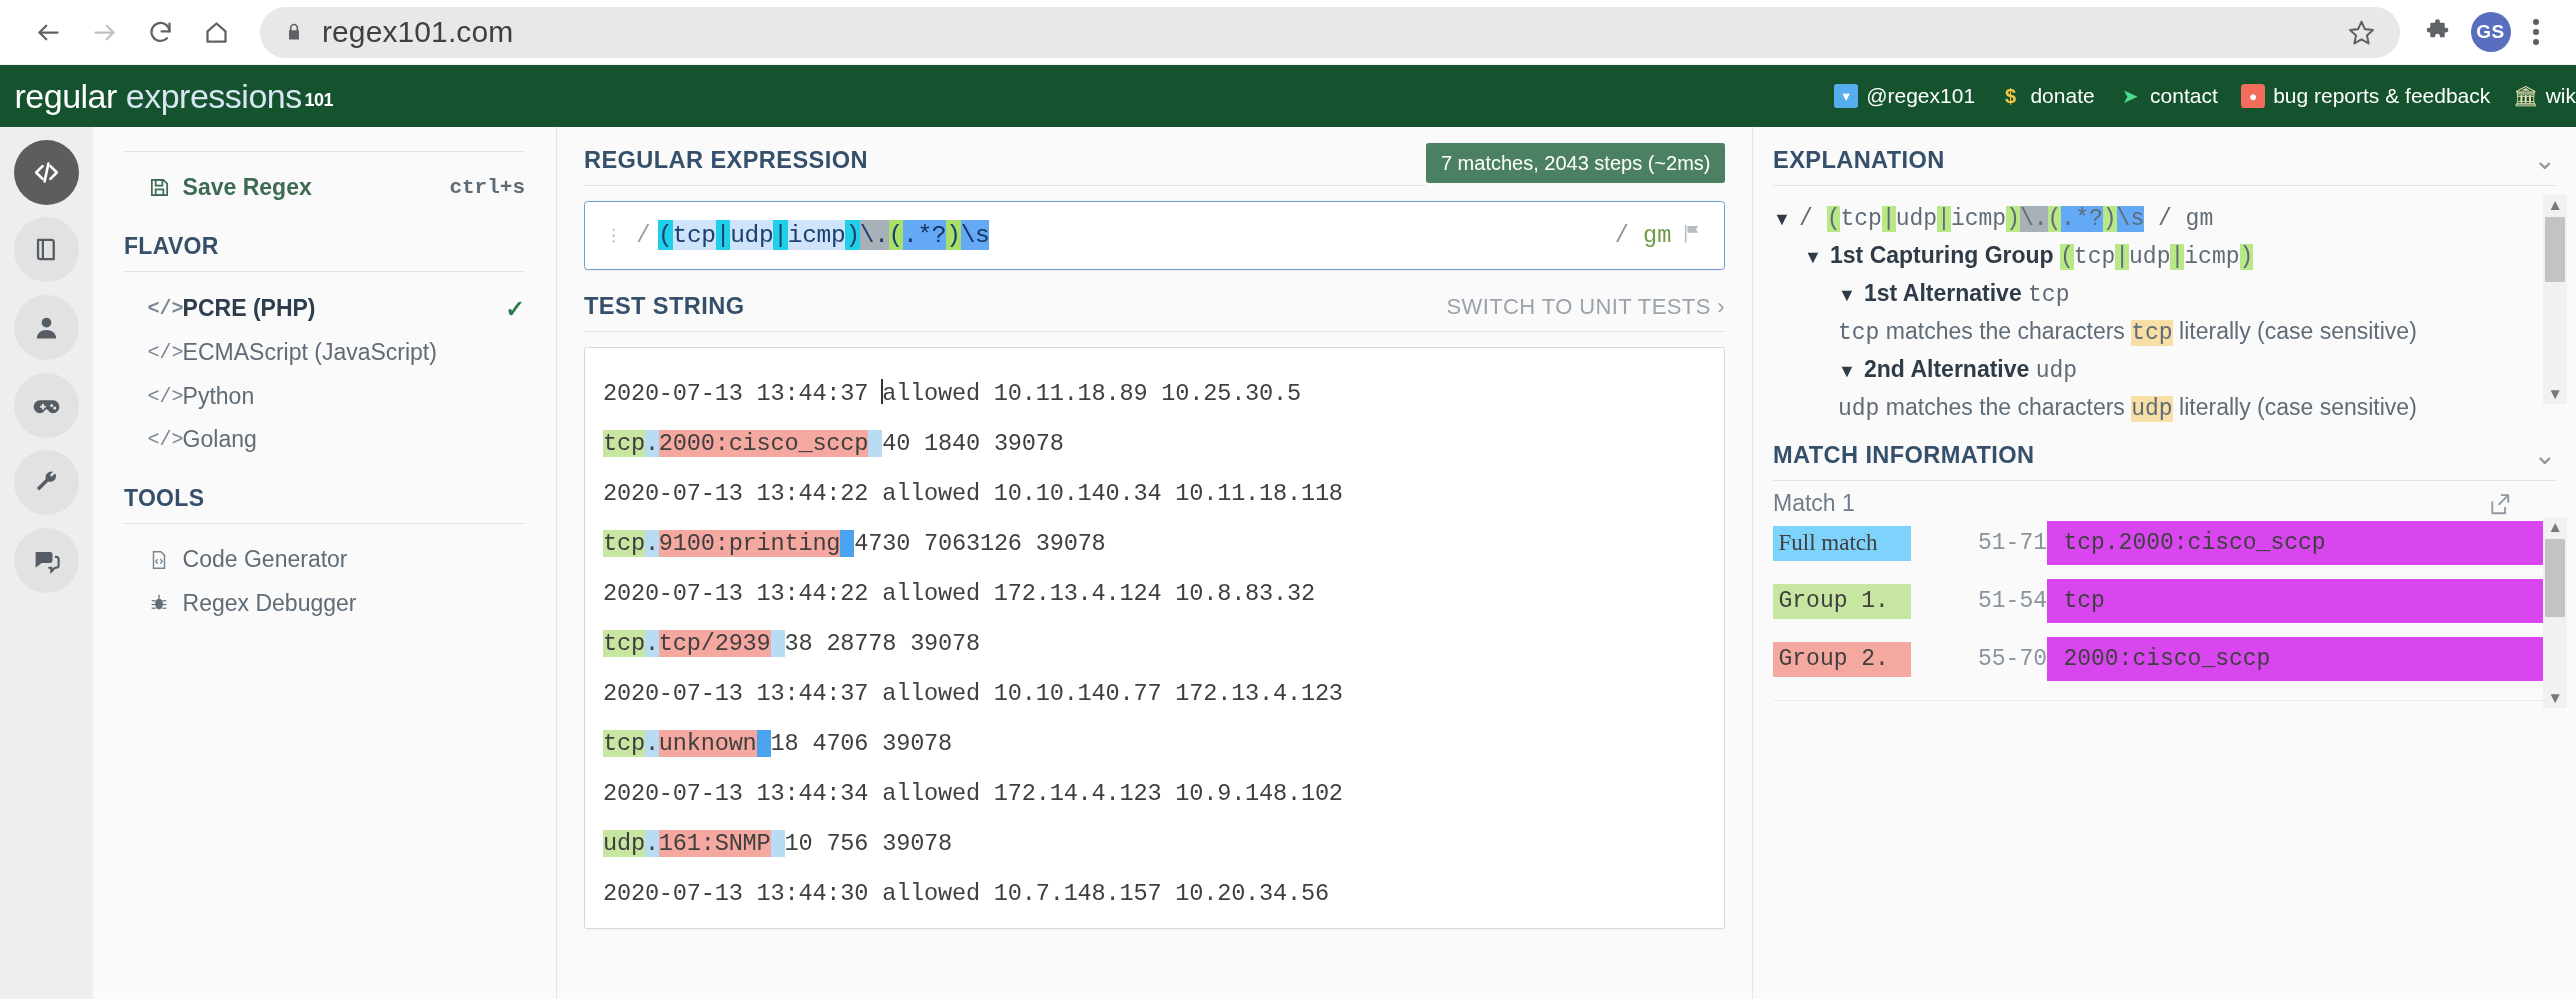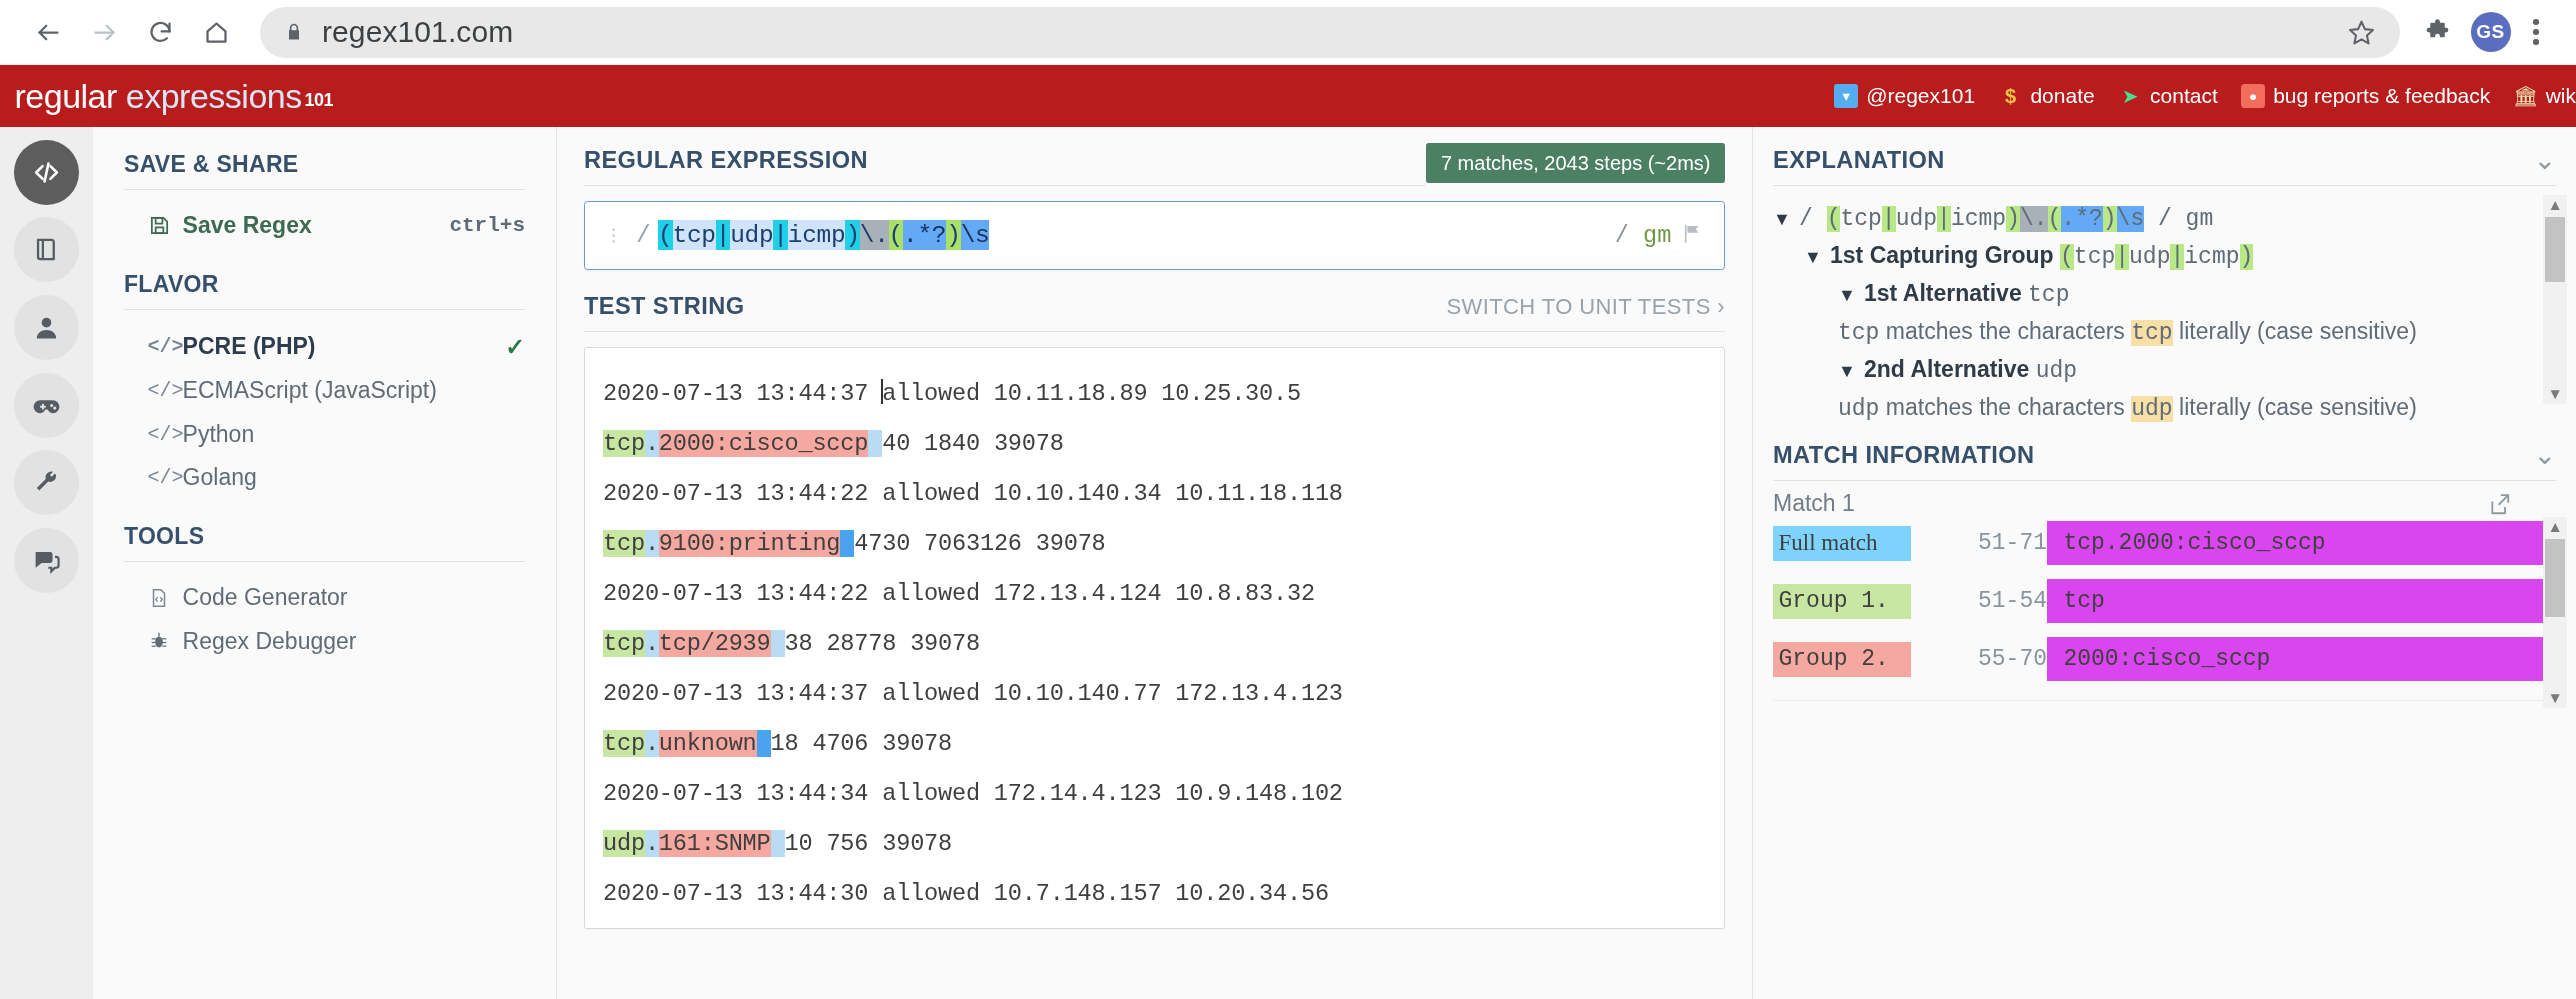--- a/index.html
+++ b/index.html
@@ -64,21 +64,21 @@
   }
   #kebab {
     width: 40px; height: 44px;
     display: flex; flex-direction: column; align-items: center; justify-content: center; gap: 4.5px;
   }
   #kebab i { width: 5.5px; height: 5.5px; border-radius: 50%; background: #5f6368; display:block;}
 
   
   #site-header {
     height: 62px;
-    background: #b91c1c;
+    background: #14532d;
     display: flex;
     align-items: center;
     padding: 0 0 0 14.5px;
     box-sizing: border-box;
     position: relative;
   }
   #logo {
     color: #ffffff;
     font-size: 34px;
     white-space: nowrap;
@@ -475,21 +475,20 @@
     </div>
     <div class="rail-btn">
       <svg width="29" height="29" viewBox="0 0 24 24" fill="currentColor">
         <path d="M3 5h12a2 2 0 0 1 2 2v5a2 2 0 0 1-2 2H8l-5 4V5z"></path>
         <path d="M19 9h1a2 2 0 0 1 2 2v5a2 2 0 0 1-2 2h-1l-3 3v-3h-2.5" fill="none" stroke="currentColor" stroke-width="1.8"></path>
       </svg>
     </div>
   </div>
 
   <div id="sidebar">
-    <div class="side-title">SAVE &amp; SHARE</div>
     <div class="side-rule"></div>
     <div class="side-item strong">
       <span class="sico">
         <svg width="23" height="23" viewBox="0 0 24 24" fill="none" stroke="#3d6b52" stroke-width="1.8">
           <path d="M4 4h12l4 4v12H4z"></path>
             <rect x="8" y="4" width="7" height="6"></rect>
             <rect x="8" y="14" width="8" height="6"></rect>
         </svg>
       </span>
       <span>Save Regex</span>

